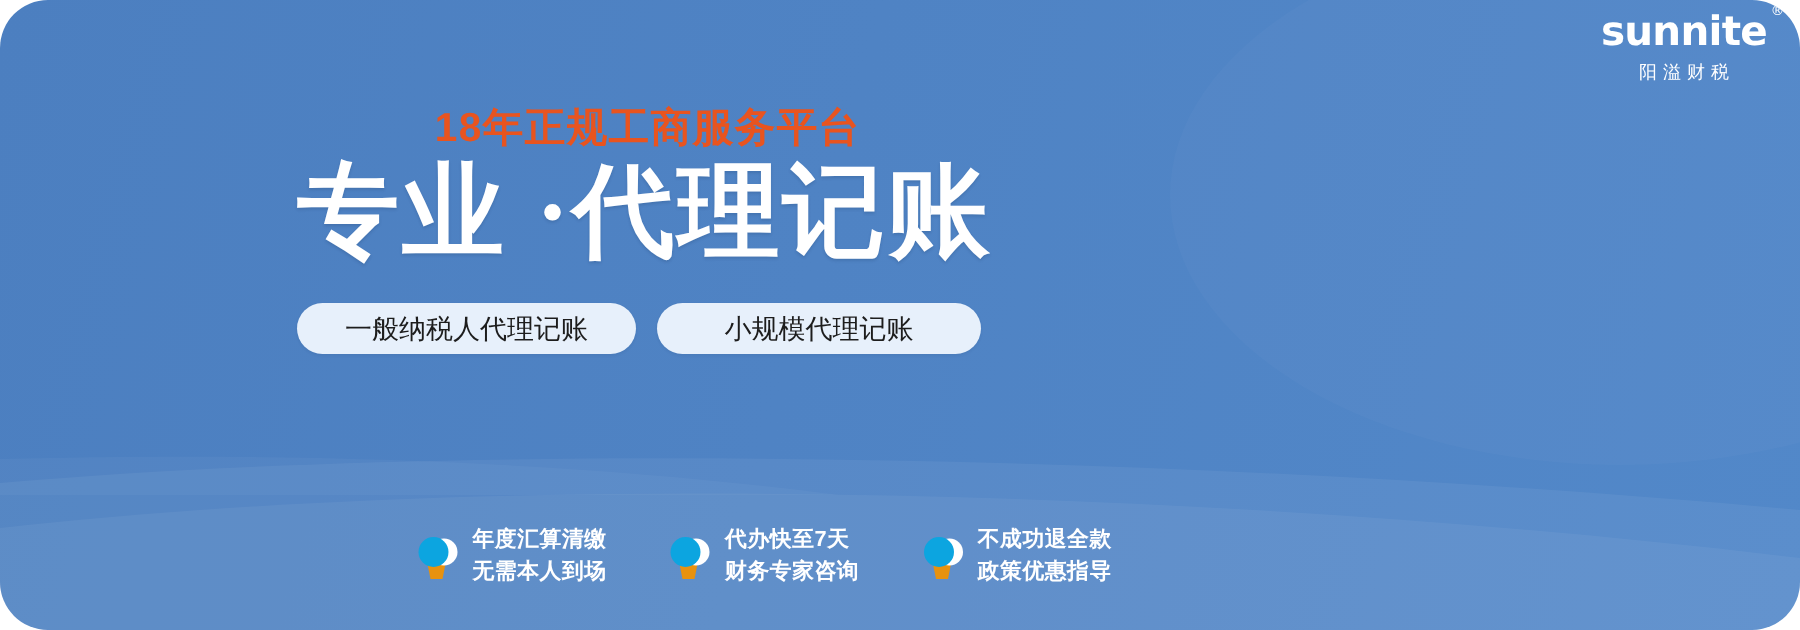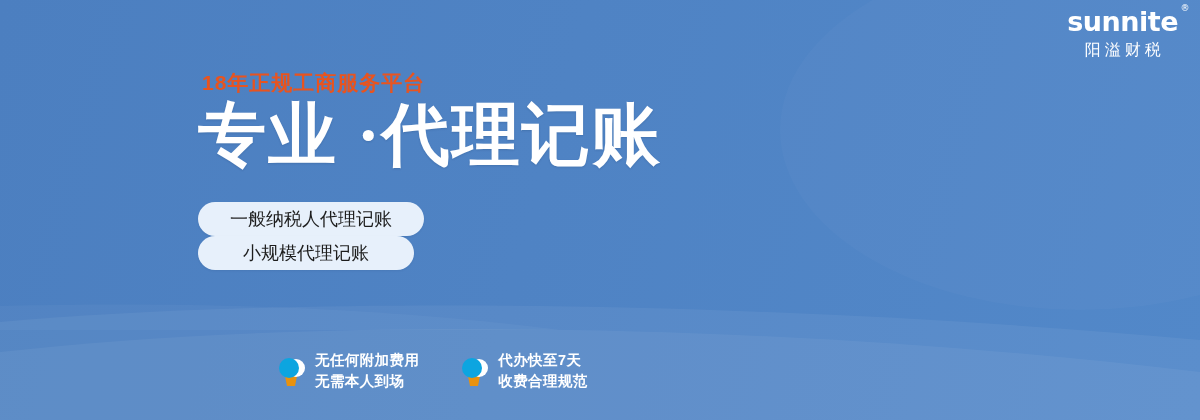--- a/index.html
+++ b/index.html
@@ -11,20 +11,21 @@
     font-family: "Liberation Sans", "DejaVu Sans", sans-serif;
   }
 
   .banner {
     position: relative;
     width: 1200px;
     height: 420px;
     overflow: hidden;
     background: #4d81c2;
     background: linear-gradient(105deg, #4c7fc0 0%, #4f83c4 45%, #5288c9 100%);
+    border-radius: 32px;
   }
 
   
   .bg-waves {
     position: absolute;
     inset: 0;
     width: 100%;
     height: 100%;
     pointer-events: none;
   }
@@ -50,41 +51,42 @@
   .logo-reg {
     position: absolute;
     top: -4px;
     right: -11px;
     font-size: 9px;
     font-weight: 400;
     line-height: 1;
   }
   .logo-cn {
     margin-top: 7px;
-    font-size: 16px;
+    font-size: 12px;
     letter-spacing: 4px;
     font-weight: 400;
     color: #ffffff;
     padding-left: 4px;
   }
 
   
   .headline-block {
     position: absolute;
     left: 198px;
     top: 72px;
   }
   .eyebrow {
     color: #e8541f;
-    font-size: 21px;
+    font-size: 27px;
     font-weight: 700;
     letter-spacing: 1px;
     line-height: 1;
     margin: 0 0 6px 4px;
     white-space: nowrap;
+    text-align: center;
   }
   .headline {
     color: #ffffff;
     font-size: 68px;
     font-weight: 700;
     letter-spacing: 2px;
     line-height: 1.08;
     margin: 0;
     white-space: nowrap;
     text-shadow: 0 1px 2px rgba(20,50,90,0.18);
@@ -92,22 +94,22 @@
   }
 
   
   .pill-rows {
     position: absolute;
     left: 198px;
     top: 202px;
   }
   .pill-row {
     display: flex;
+    gap: 14px;
     margin-bottom: 11px;
-    flex-direction: column;
   }
   .pill {
     background: #e7f0fb;
     color: #1d1d1d;
     border-radius: 18px;
     height: 34px;
     display: flex;
     align-items: center;
     justify-content: center;
     font-size: 18px;
@@ -187,35 +189,48 @@
 
     <div class="feature">
       <div class="feature-icon">
         <svg viewBox="0 0 30 32" width="30" height="32">
           <path d="M9,21 L21,21 L19,31 L11,31 Z" fill="#e8920f"></path>
           <circle cx="20" cy="13" r="9" fill="#ffffff"></circle>
           <circle cx="13" cy="13" r="10" fill="#0ca5e0"></circle>
         </svg>
       </div>
       <div class="feature-text">
-        <span>无任何附加费用</span>
+        <span>年度汇算清缴</span>
         <span class="l2">无需本人到场</span>
       </div>
     </div>
 
     <div class="feature">
       <div class="feature-icon">
         <svg viewBox="0 0 30 32" width="30" height="32">
           <path d="M9,21 L21,21 L19,31 L11,31 Z" fill="#e8920f"></path>
           <circle cx="20" cy="13" r="9" fill="#ffffff"></circle>
           <circle cx="13" cy="13" r="10" fill="#0ca5e0"></circle>
         </svg>
       </div>
       <div class="feature-text">
         <span>代办快至7天</span>
-        <span class="l2">收费合理规范</span>
-      </div>
-    </div>
-
+        <span class="l2">财务专家咨询</span>
+      </div>
+    </div>
+
+    <div class="feature">
+      <div class="feature-icon">
+        <svg viewBox="0 0 30 32" width="30" height="32">
+          <path d="M9,21 L21,21 L19,31 L11,31 Z" fill="#e8920f"></path>
+          <circle cx="20" cy="13" r="9" fill="#ffffff"></circle>
+          <circle cx="13" cy="13" r="10" fill="#0ca5e0"></circle>
+        </svg>
+      </div>
+      <div class="feature-text">
+        <span>不成功退全款</span>
+        <span class="l2">政策优惠指导</span>
+      </div>
+    </div>
 
   </div>
 
 </div>
 
 </body></html>

